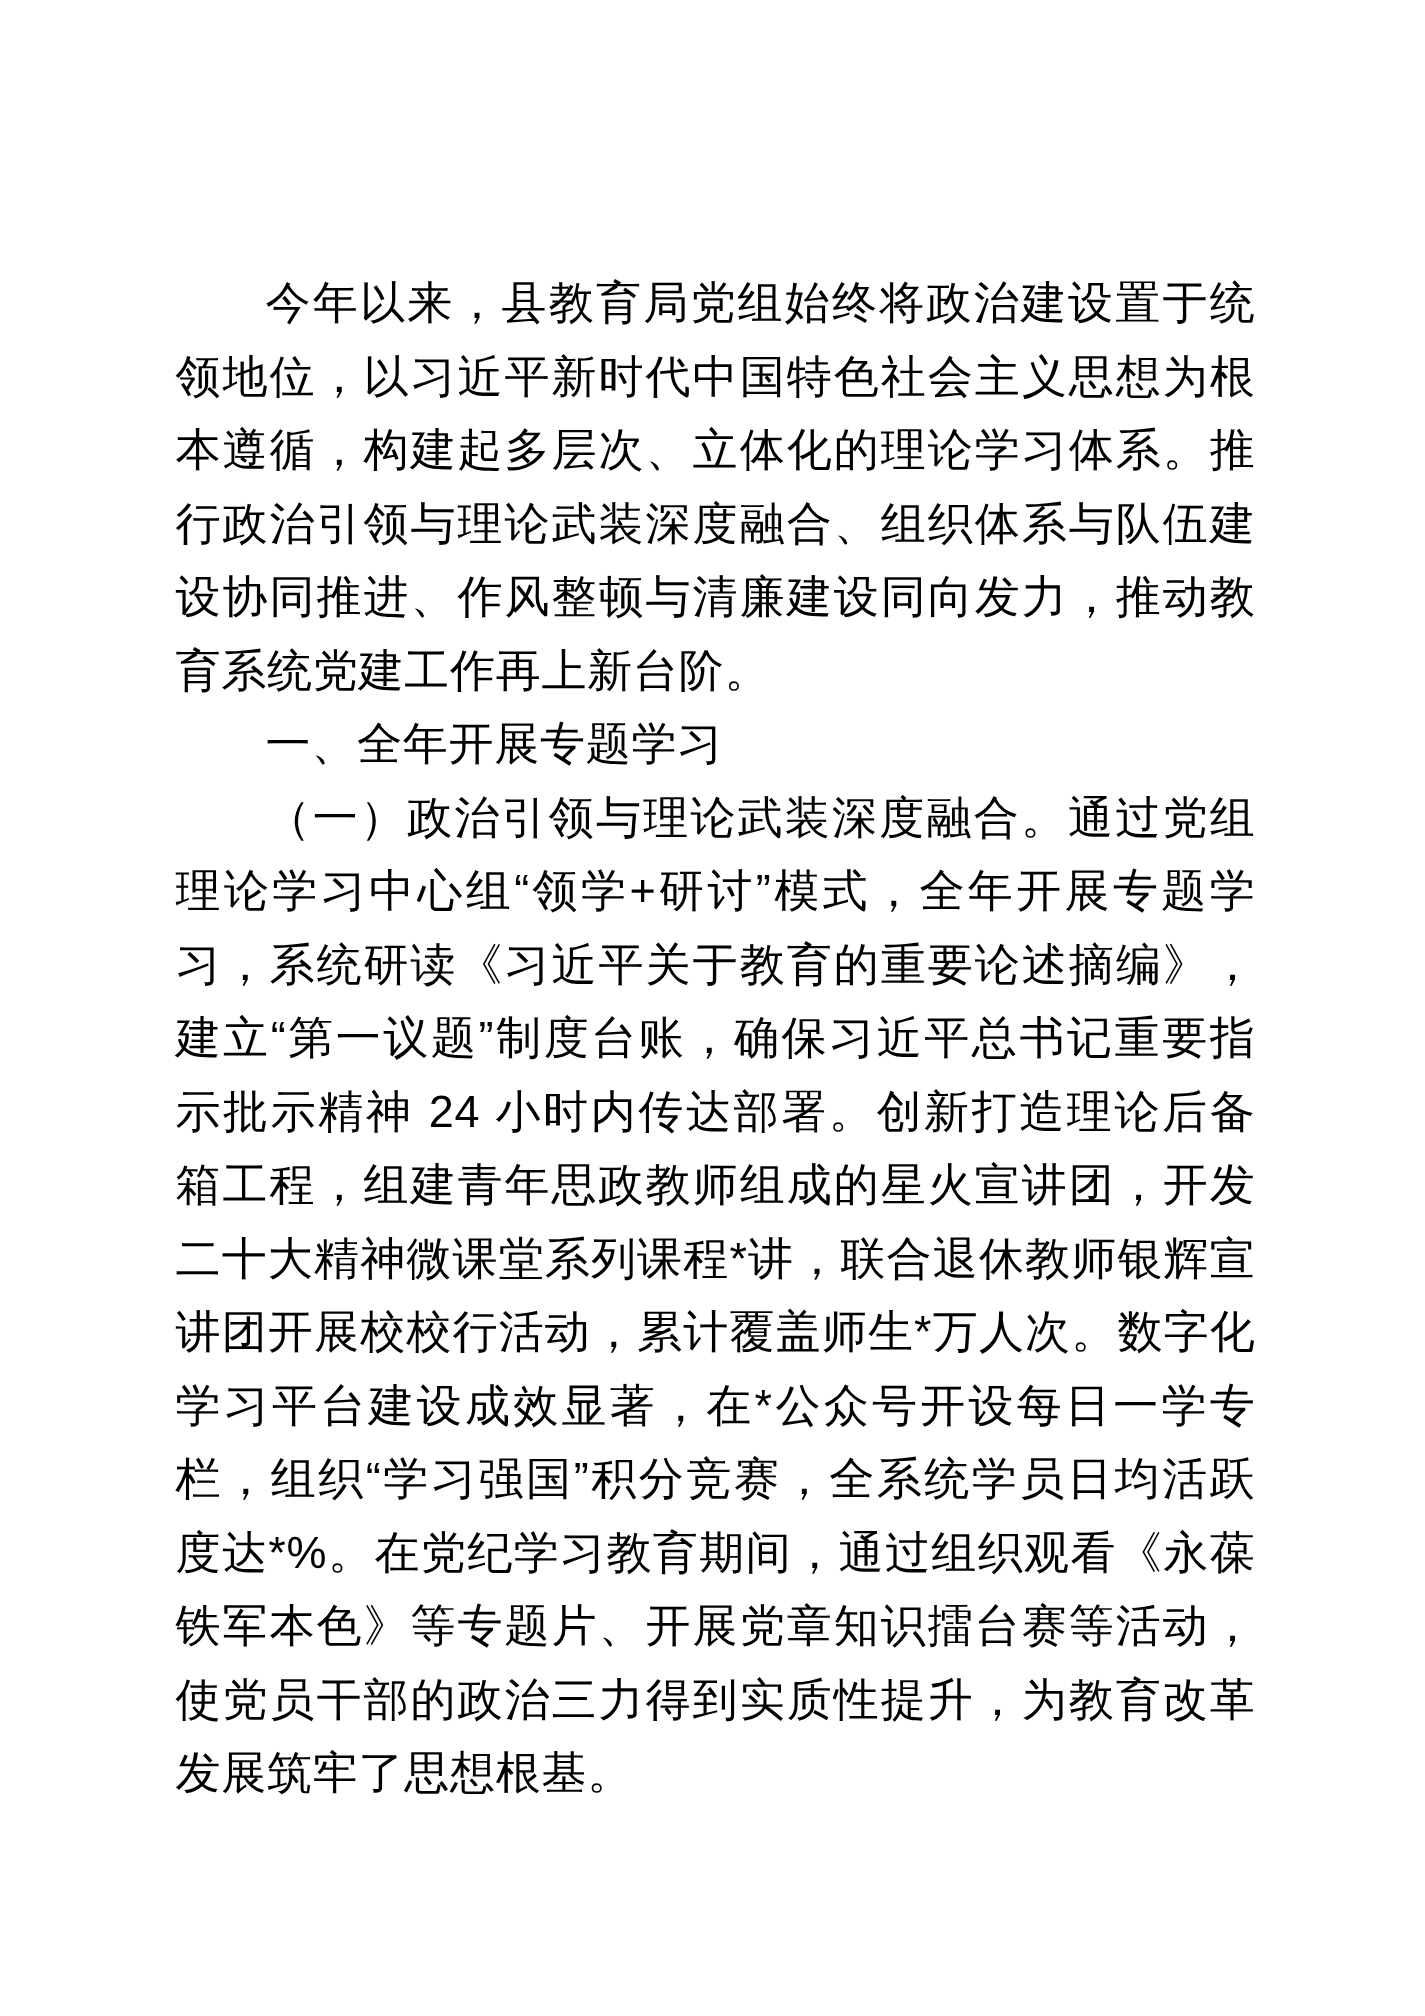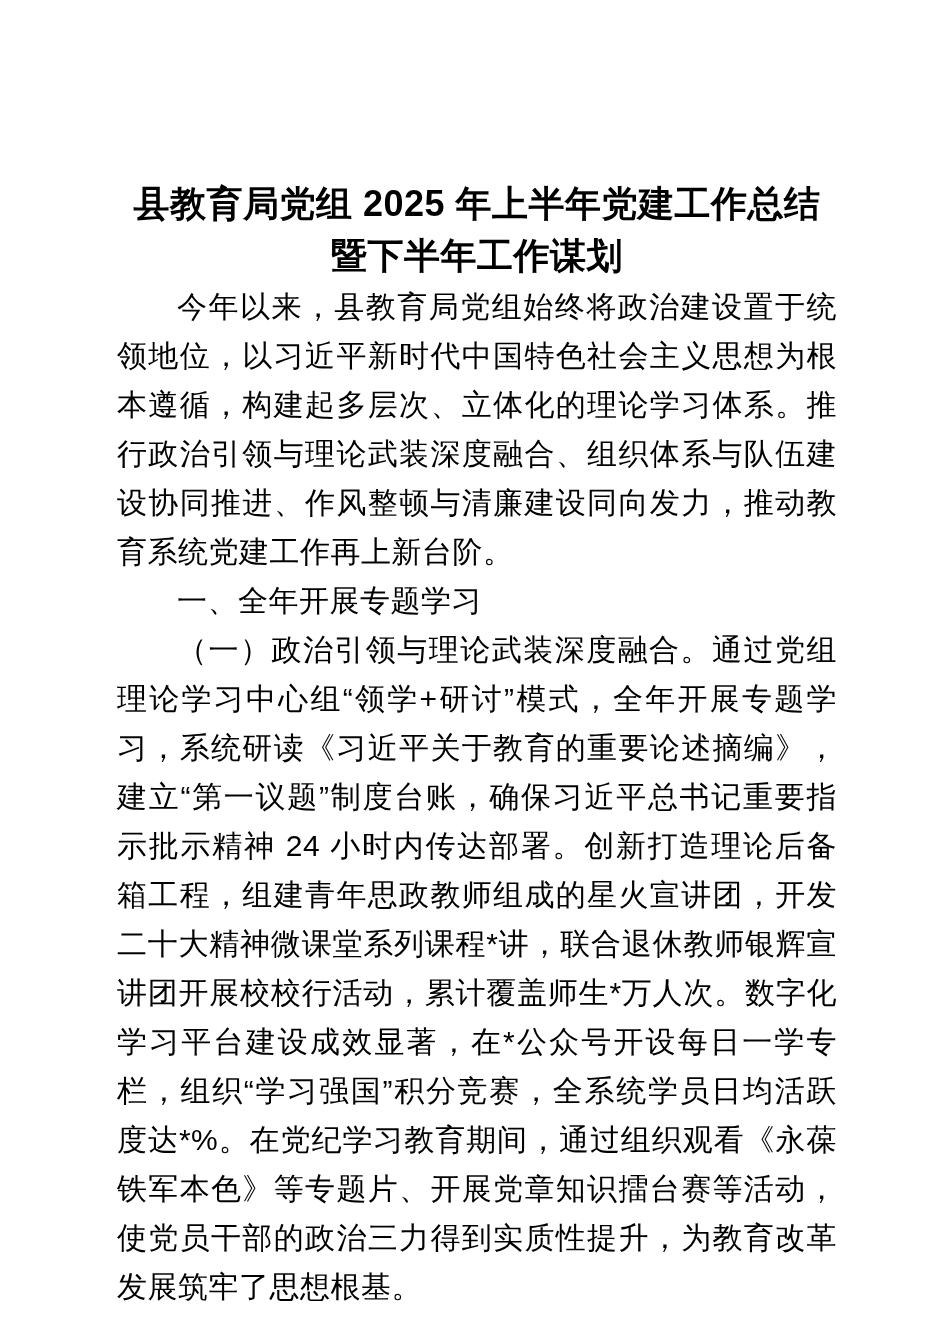--- a/index.html
+++ b/index.html
@@ -36,20 +36,19 @@
     text-align: justify;
     text-justify: inter-character;
     text-indent: 2em;
     letter-spacing: 0.5px;
   }
 </style>
 </head>
 <body>
 
 <div class="page">
-  <h1 class="doc-title">县教育局党组 2025 年上半年党建工作总结暨下半年工作谋划</h1>
 
   <p class="para">今年以来，县教育局党组始终将政治建设置于统领地位，以习近平新时代中国特色社会主义思想为根本遵循，构建起多层次、立体化的理论学习体系。推行政治引领与理论武装深度融合、组织体系与队伍建设协同推进、作风整顿与清廉建设同向发力，推动教育系统党建工作再上新台阶。</p>
 
   <p class="para">一、全年开展专题学习</p>
 
   <p class="para">（一）政治引领与理论武装深度融合。通过党组理论学习中心组“领学+研讨”模式，全年开展专题学习，系统研读《习近平关于教育的重要论述摘编》，建立“第一议题”制度台账，确保习近平总书记重要指示批示精神 24 小时内传达部署。创新打造理论后备箱工程，组建青年思政教师组成的星火宣讲团，开发二十大精神微课堂系列课程*讲，联合退休教师银辉宣讲团开展校校行活动，累计覆盖师生*万人次。数字化学习平台建设成效显著，在*公众号开设每日一学专栏，组织“学习强国”积分竞赛，全系统学员日均活跃度达*%。在党纪学习教育期间，通过组织观看《永葆铁军本色》等专题片、开展党章知识擂台赛等活动，使党员干部的政治三力得到实质性提升，为教育改革发展筑牢了思想根基。</p>
 </div>
 
 </body></html>

